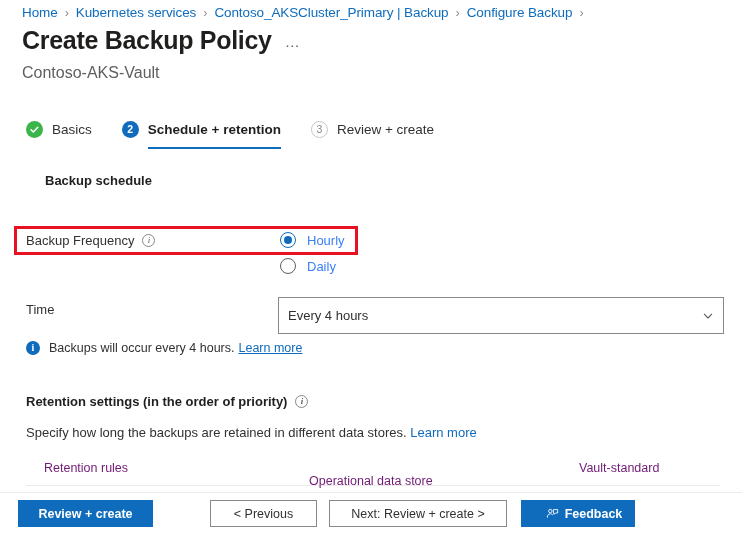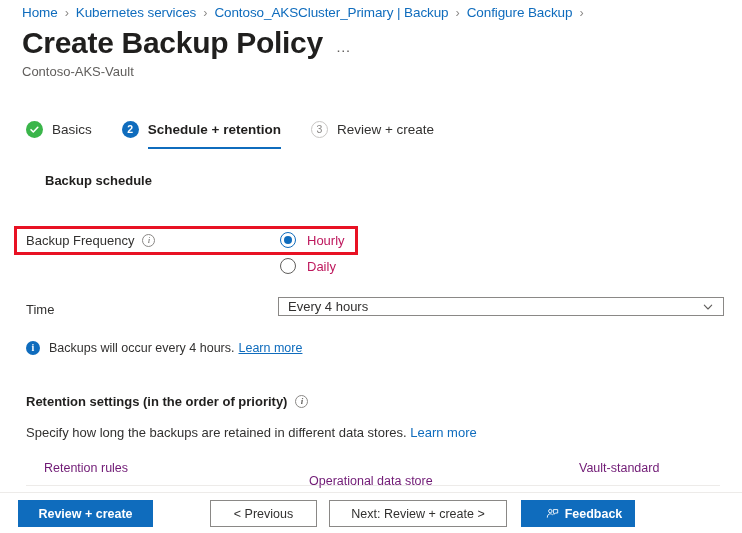--- a/index.html
+++ b/index.html
@@ -37,39 +37,39 @@
     font-weight: 300;
   }
 
   
   .title-row {
     position: absolute;
     left: 22px; top: 28px;
     display: flex; align-items: flex-end;
   }
   .page-title {
-    font-size: 30px;
+    font-size: 25px;
     font-weight: 600;
     color: #201f1e;
     letter-spacing: -0.3px;
     line-height: 1;
   }
   .more-btn {
     margin-left: 13px;
     margin-bottom: 4px;
     color: #605e5c;
     font-size: 15px;
     letter-spacing: 1.5px;
     cursor: pointer;
     line-height: 1;
   }
   .subtitle {
     position: absolute;
     left: 22px; top: 64px;
-    font-size: 13px;
+    font-size: 16px;
     color: #605e5c;
   }
 
   
   .steps {
     position: absolute;
     left: 26px; top: 114px;
     display: flex; align-items: center;
     height: 30px;
   }
@@ -150,21 +150,21 @@
     cursor: pointer;
     line-height: 1;
   }
 
   
   .radio-row {
     position: absolute;
     display: flex; align-items: center;
     cursor: pointer;
     font-size: 13px;
-    color: #be185d;
+    color: #3b82f6;
   }
   .radio {
     width: 16px; height: 16px;
     border-radius: 50%;
     border: 1px solid #605e5c;
     background: #ffffff;
     display: flex; align-items: center; justify-content: center;
     margin-right: 11px;
     flex: none;
   }
@@ -185,21 +185,21 @@
     border: 3px solid #e81123;
     pointer-events: none;
     z-index: 5;
   }
 
   
   .dropdown {
     position: absolute;
     border: 1px solid #8a8886;
     background: #ffffff;
-    height: 19px;
+    height: 37px;
     display: flex; align-items: center;
     padding: 0 9px;
     font-size: 13px;
     color: #323130;
     cursor: pointer;
   }
   .dropdown .dd-value { flex: 1; }
   .dd-chevron {
     color: #605e5c;
     display: flex; align-items: center;

